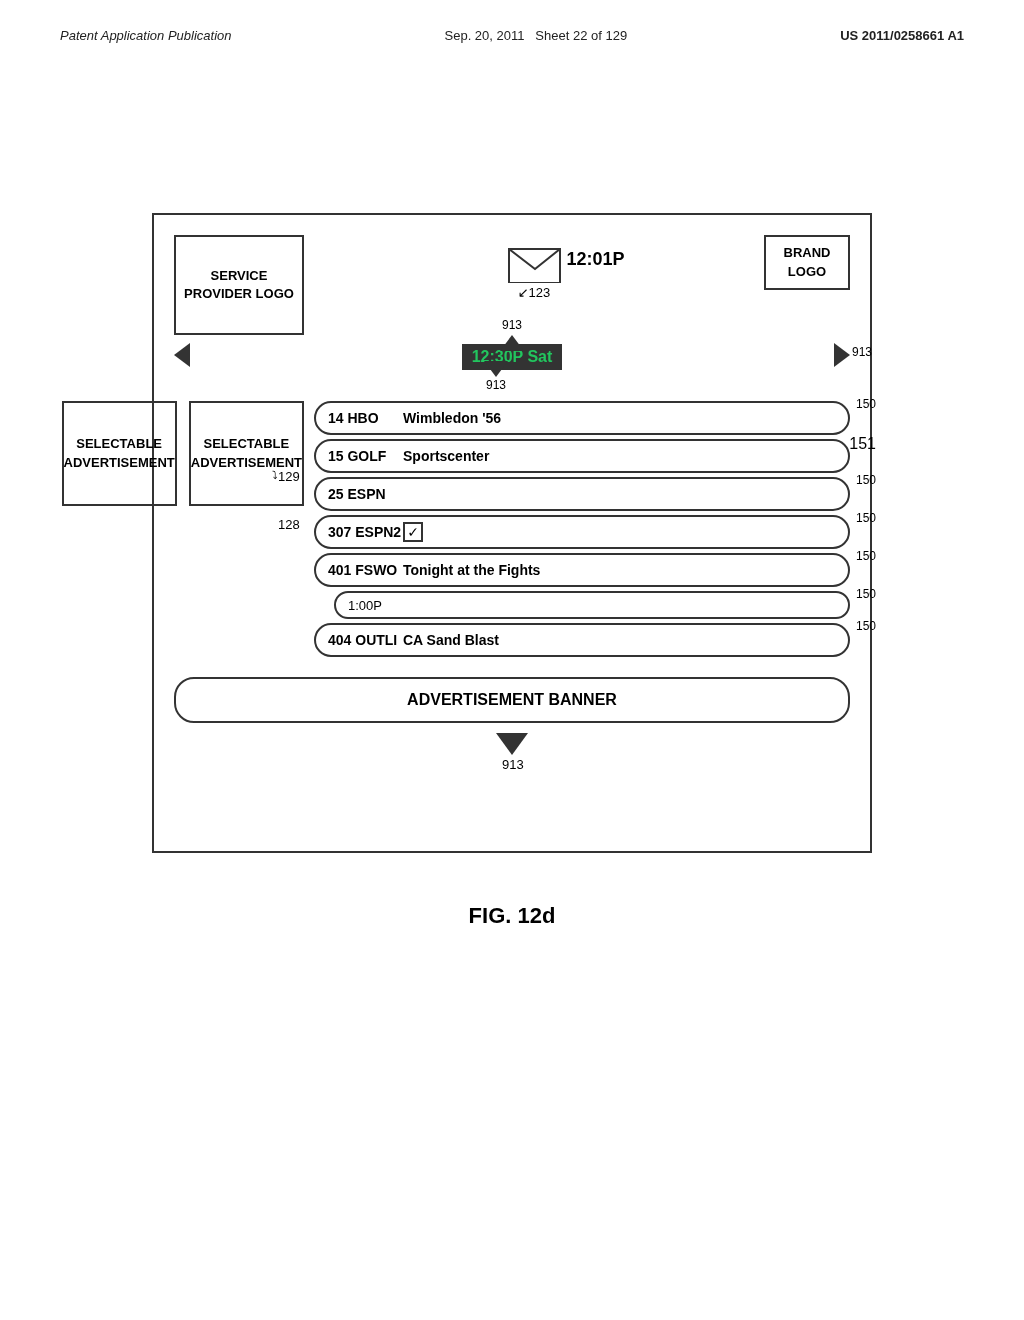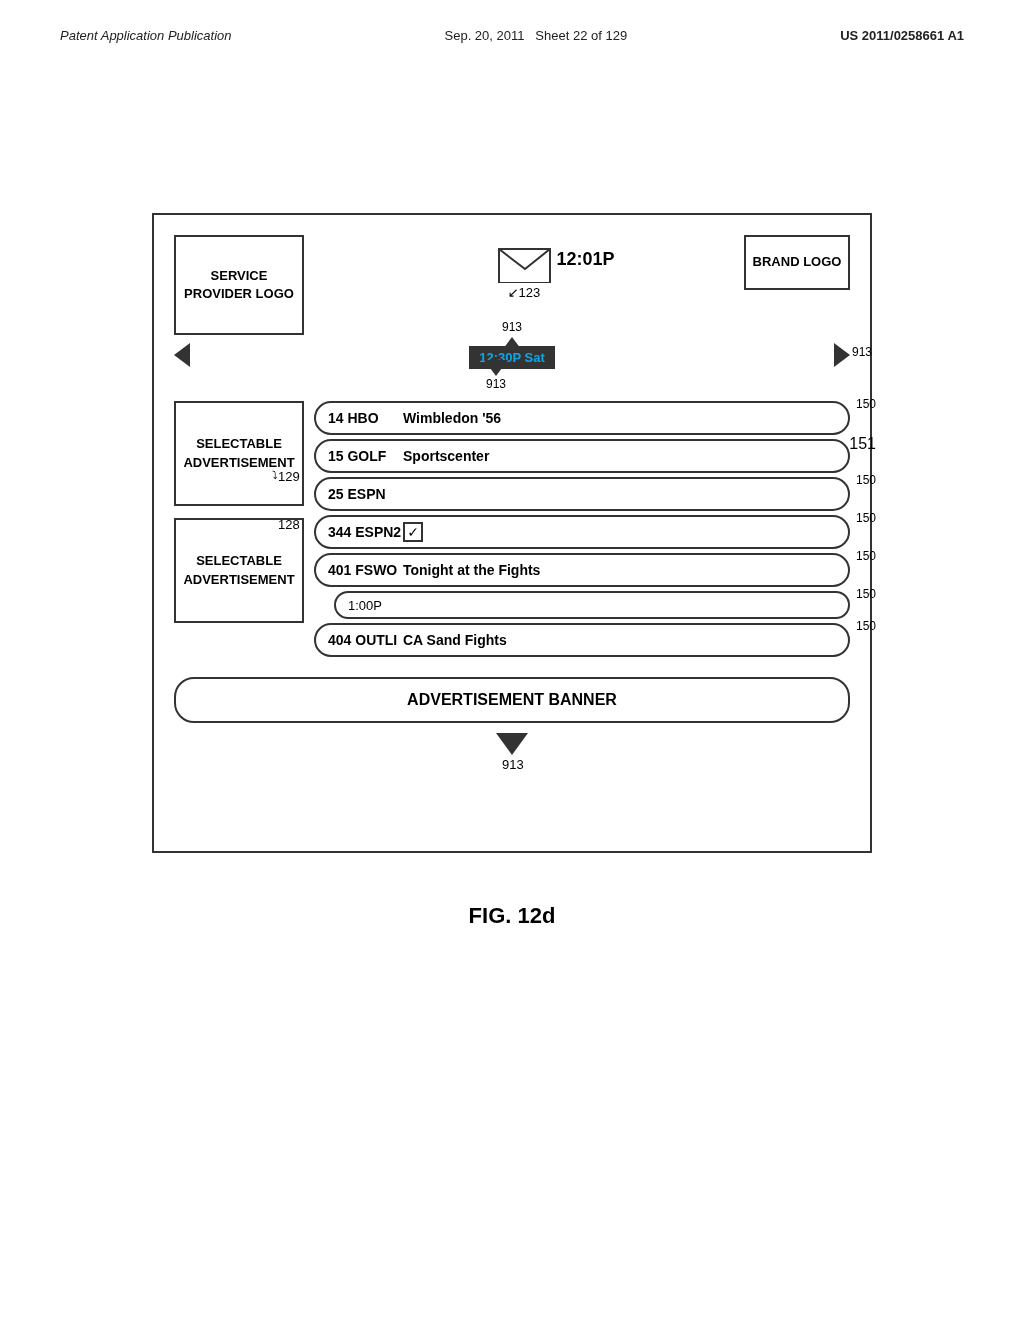--- a/index.html
+++ b/index.html
@@ -59,60 +59,60 @@
       align-items: center;
       justify-content: center;
       text-align: center;
       font-weight: bold;
       font-size: 13px;
       line-height: 1.4;
     }
 
     .brand-logo {
       border: 2px solid #333;
-      width: 106px;
+      width: 86px;
       height: 55px;
       display: flex;
       align-items: center;
       justify-content: center;
       text-align: center;
       font-weight: bold;
       font-size: 13px;
       line-height: 1.4;
     }
 
     .center-area {
       display: flex;
       flex-direction: column;
       align-items: center;
       position: relative;
     }
 
     .current-time-bar {
       flex: 1;
       background: #333;
-      color: #0ea5e9;
+      color: #22c55e;
       text-align: left;
-      font-size: 13px;
+      font-size: 16px;
       font-weight: bold;
       padding: 4px 10px;
     }
 
     
     .middle-content {
       display: flex;
       gap: 10px;
       margin-top: 6px;
     }
 
     .left-ads {
       display: flex;
-      flex-direction: column;
       gap: 12px;
       width: 130px;
+      justify-content: flex-end;
     }
 
     .ad-box {
       border: 2px solid #333;
       width: 130px;
       height: 105px;
       display: flex;
       align-items: center;
       justify-content: center;
       text-align: center;
@@ -315,39 +315,39 @@
           <span class="ch-program">Sportscenter</span>
           <span style="position:absolute; right:-28px; top:-6px; font-size:16px;">151</span>
         </div>
 
         <div class="channel-row" style="position:relative;">
           <span class="ch-num">25 ESPN</span>
           <span style="position:absolute; right:-28px; top:-6px; font-size:12px;">150</span>
         </div>
 
         <div class="channel-row" style="position:relative;">
-          <span class="ch-num">344 ESPN2</span>
+          <span class="ch-num">307 ESPN2</span>
           <div class="ch-check">✓</div>
           <span style="position:absolute; right:-28px; top:-6px; font-size:12px;">150</span>
         </div>
 
         <div class="channel-row" style="position:relative;">
           <span class="ch-num">401 FSWO</span>
           <span class="ch-program">Tonight at the Fights</span>
           <span style="position:absolute; right:-28px; top:-6px; font-size:12px;">150</span>
         </div>
 
         <div style="display:flex; align-items:center; border: 2px solid #333; border-radius: 18px; padding: 3px 12px; font-size:13px; height:28px; margin-left: 20px; position:relative;">
           <span>1:00P</span>
           <span style="position:absolute; right:-28px; top:-6px; font-size:12px;">150</span>
         </div>
 
         <div class="channel-row" style="position:relative;">
           <span class="ch-num">404 OUTLI</span>
-          <span class="ch-program">CA Sand Fights</span>
+          <span class="ch-program">CA Sand Blast</span>
           <span style="position:absolute; right:-28px; top:-6px; font-size:12px;">150</span>
         </div>
 
       </div>
     </div>
 
     <div class="ad-banner" style="margin-top:20px;">ADVERTISEMENT BANNER</div>
 
     <div class="bottom-arrow-row" style="margin-top:10px; position:relative; display:flex; justify-content:center; padding-bottom:30px;">
       <div class="arrow-down-filled-tri"></div>

